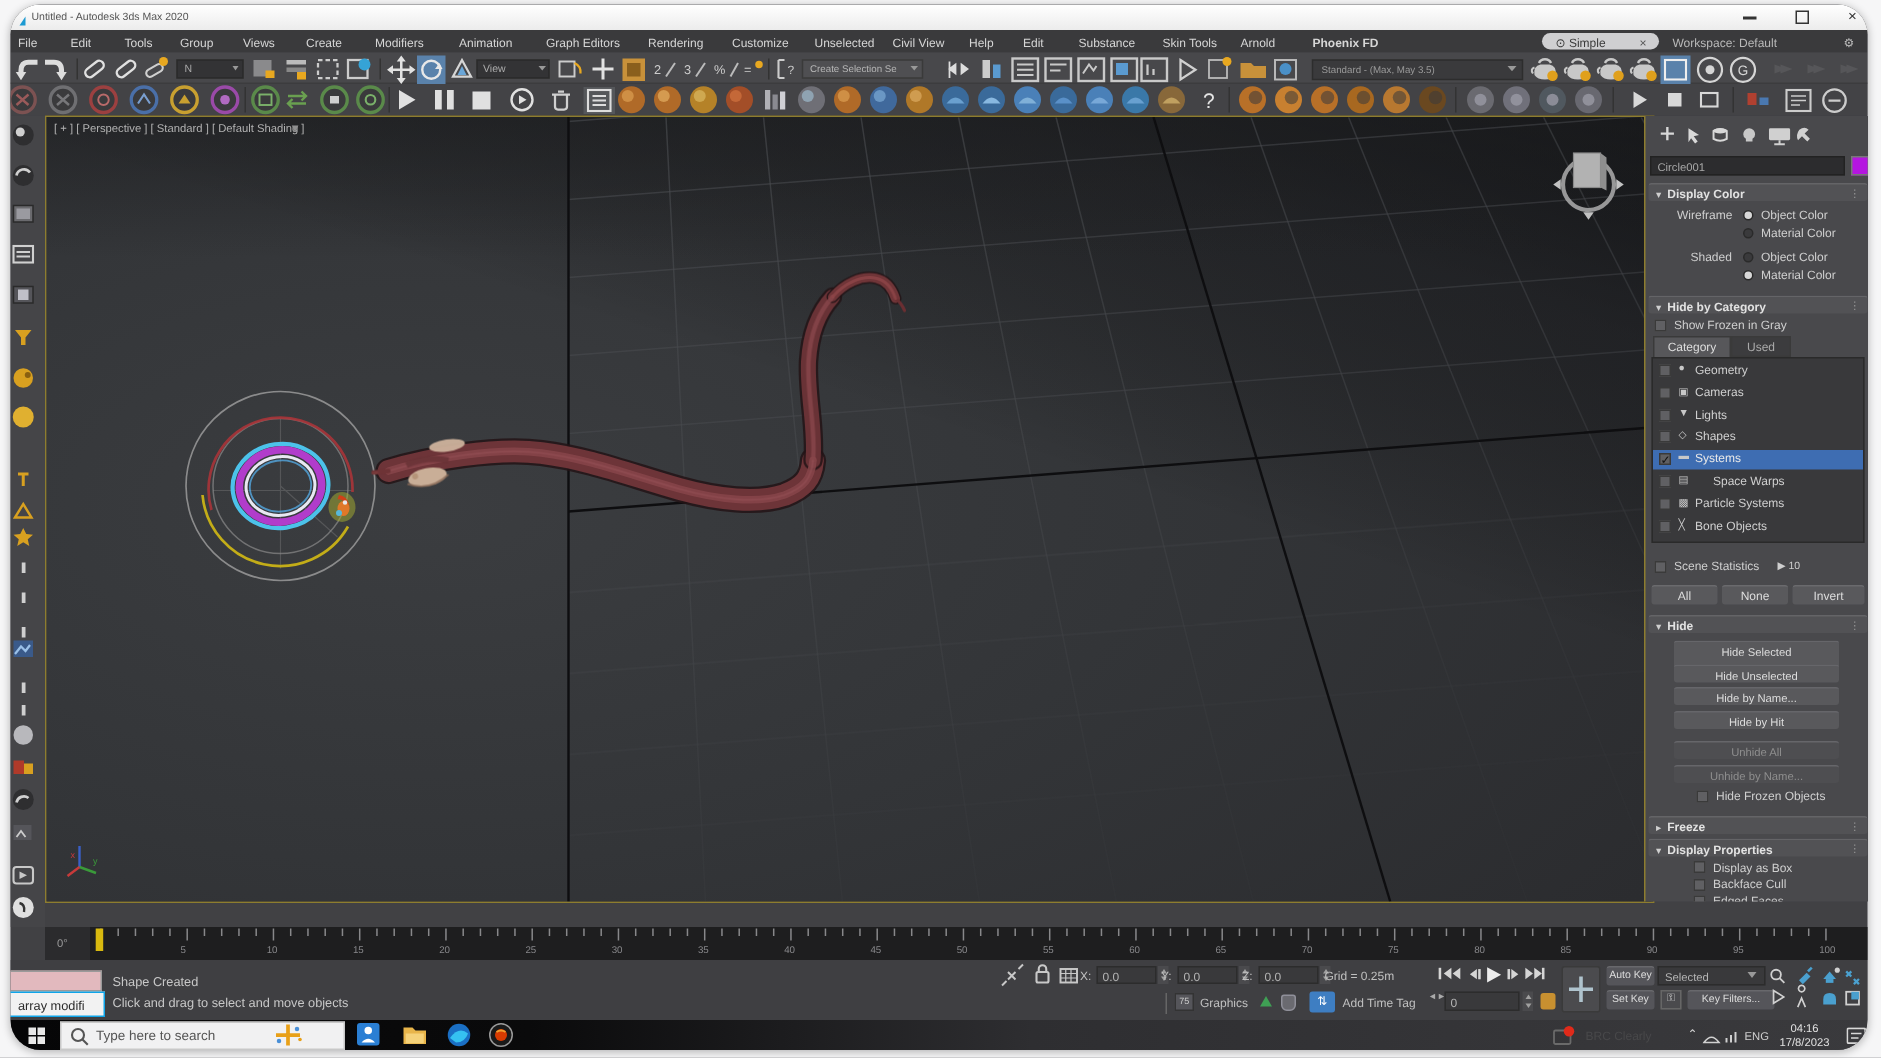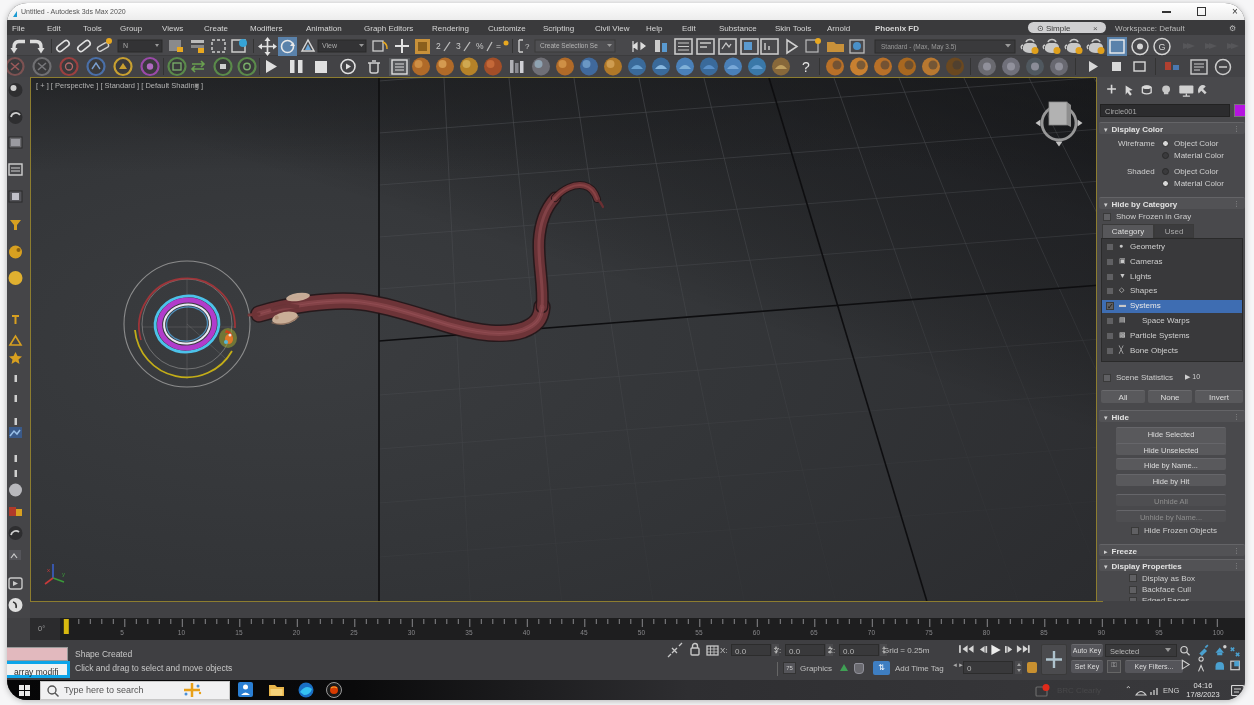--- a/index.html
+++ b/index.html
@@ -47,21 +47,21 @@
         <span style="left:40px;">Edit</span>
         <span style="left:76px;">Tools</span>
       <span style="left:113px;">Group</span>
         <span style="left:155px;">Views</span>
         <span style="left:197px;">Create</span>
       <span style="left:243px;">Modifiers</span>
         <span style="left:299px;">Animation</span>
         <span style="left:357px;">Graph Editors</span>
       <span style="left:425px;">Rendering</span>
         <span style="left:481px;">Customize</span>
-        <span style="left:536px;">Scripting</span>
+        <span style="left:536px;">Unselected</span>
       <span style="left:588px;">Civil View</span>
         <span style="left:639px;">Help</span>
         <span style="left:675px;">Edit</span>
       <span style="left:712px;">Substance</span>
         <span style="left:768px;">Skin Tools</span>
         <span style="left:820px;">Arnold</span>
       <span style="left:868px;font-weight:bold;">Phoenix FD</span>
       <div class="abs" style="left:1021px;top:2px;width:78px;height:11px;background:#cfcfd1;border-radius:6px;"></div>
       <span style="left:1030px;color:#3a3a3a;">⊙ Simple</span>
       <span style="left:1086px;color:#555;">×</span>
@@ -646,21 +646,21 @@
           <text x="952.8" y="17" font-size="6.5" fill="#88888b">80</text>
           <text x="1010.3" y="17" font-size="6.5" fill="#88888b">85</text>
           <text x="1067.8" y="17" font-size="6.5" fill="#88888b">90</text>
           <text x="1125.3" y="17" font-size="6.5" fill="#88888b">95</text>
           <text x="1182.8" y="17" font-size="6.5" fill="#88888b">100</text>
           <rect x="33.8" y="1" width="5" height="15" fill="#d8b90f"></rect>
         </svg>
       </div>
     <div class="statusbar">
         <div class="abs" style="left:-2px;top:7px;width:63px;height:14px;background:#e2b9be;border:1px solid #9a9a9a;"></div>
-        <div class="abs" style="left:-4px;top:21px;width:67px;height:17px;background:#f2f2f2;border:3px solid #0ea5e9;color:#2a2a2a;font-size:8.5px;padding:3px 0 0 8px;">array modifi</div>
+        <div class="abs" style="left:-4px;top:21px;width:67px;height:17px;background:#f2f2f2;border:1px solid #0ea5e9;color:#2a2a2a;font-size:8.5px;padding:3px 0 0 8px;">array modifi</div>
         <div class="abs" style="left:68px;top:9px;font-size:8.5px;color:#c8c8c8;">Shape Created</div>
         <div class="abs" style="left:68px;top:23px;font-size:8.5px;color:#c8c8c8;">Click and drag to select and move objects</div>
         <svg class="abs" style="left:0;top:0" width="1239" height="40">
           <path d="M665 8 l5 5 m0-5 l-5 5 M672 6 l3-3 m-14 14 l3-3" stroke="#c8c8c8" stroke-width="1.3" fill="none"></path>
           <rect x="684" y="8" width="8" height="7" rx="1" fill="none" stroke="#c8c8c8" stroke-width="1.4"></rect>
           <path d="M685.5 8 v-2 a2.5 2.5 0 0 1 5 0 v2" stroke="#c8c8c8" stroke-width="1.4" fill="none"></path>
           <rect x="700" y="6" width="11" height="9" fill="none" stroke="#c8c8c8" stroke-width="1.3"></rect>
           <path d="M700 9 h11 M700 12 h11 M703.5 6 v9 M707 6 v9" stroke="#c8c8c8" stroke-width="0.8"></path>
         </svg>
         <div class="abs" style="left:713px;top:6px;font-size:8px;color:#c0c0c0;">X:</div>

